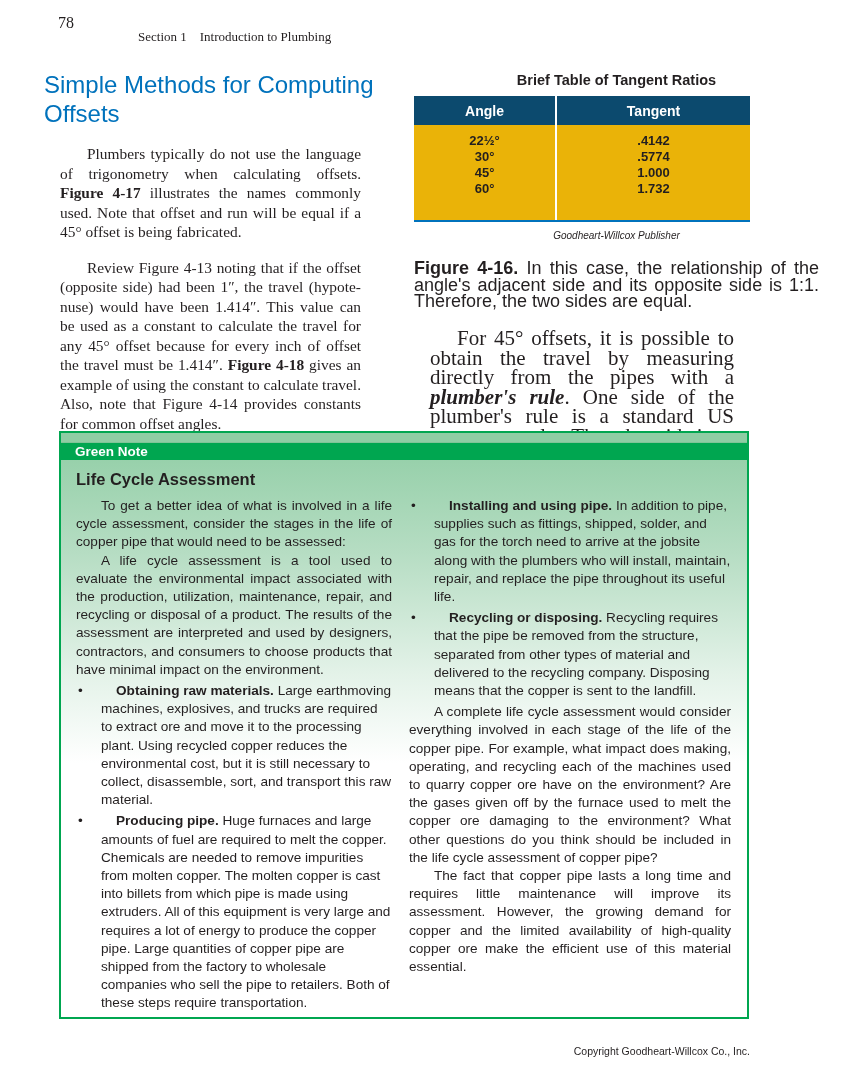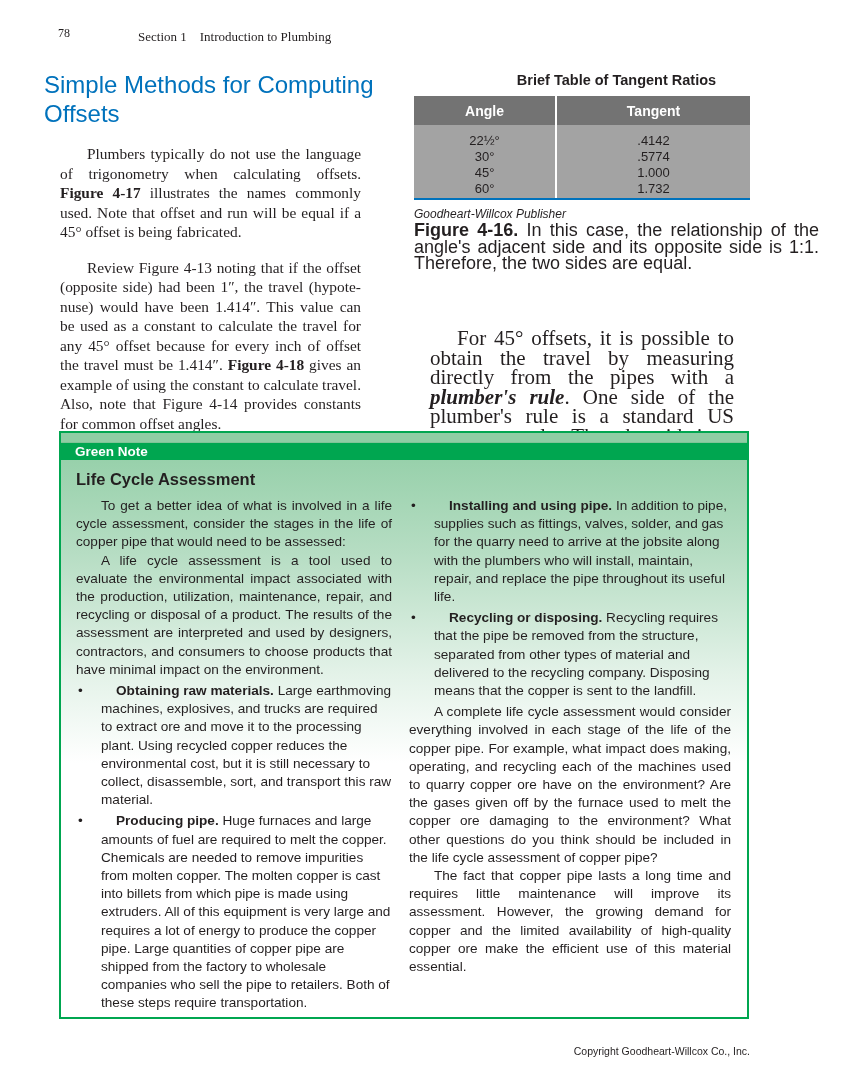--- a/index.html
+++ b/index.html
@@ -1,39 +1,39 @@
 <!DOCTYPE html>
 <html><head>
 <meta charset="utf-8">
 <style>
   html, body { margin: 0; padding: 0; background: #ffffff; }
   body { width: 849px; height: 1087px; position: relative; overflow: hidden; color: #231f20; }
   .serif { font-family: "Liberation Serif", "DejaVu Serif", serif; }
   .sans { font-family: "Liberation Sans", "DejaVu Sans", sans-serif; }
 
   
-  .page-num { position: absolute; left: 58px; top: 26px; font-size: 12px; }
+  .page-num { position: absolute; left: 58px; top: 14px; font-size: 16px; }
   .running-head { position: absolute; left: 138px; top: 29px; font-size: 13px; }
 
   
   .left-col { position: absolute; left: 44px; top: 70px; width: 333px; }
   .section-title { color: #0072bc; font-size: 24px; line-height: 29px; font-weight: normal; margin: 0 0 12px 0; }
   .body-p { font-size: 15.4px; line-height: 19.5px; text-align: justify; margin: 16px; text-indent: 27px; }
   .body-p b { font-weight: bold; }
 
   
   .right-col { position: absolute; left: 414px; top: 72px; width: 405px; }
   .table-title { text-align: center; font-size: 14.5px; font-weight: bold; margin: 0 0 7px 0; line-height: 17px; }
   .tan-table { width: 336px; border-collapse: collapse; }
-  .tan-table th { background: #737373; color: #ffffff; font-size: 14px; font-weight: bold; height: 29px; padding: 0; text-align: center; }
+  .tan-table th { background: #0c4a6e; color: #ffffff; font-size: 14px; font-weight: bold; height: 29px; padding: 0; text-align: center; }
   .tan-table th + th { border-left: 2px solid #ffffff; }
-  .tan-table td { background: #a3a3a3; font-size: 13px; line-height: 16px; text-align: center; vertical-align: top; padding: 8px 0 1px 0; border-bottom: 2px solid #0072bc; }
+  .tan-table td { background: #eab308; font-size: 13px; line-height: 16px; text-align: center; vertical-align: top; padding: 8px 0 23px 0; border-bottom: 2px solid #0072bc; font-weight: bold; }
   .tan-table td + td { border-left: 2px solid #ffffff; }
   .cell-line { display: block; }
-  .credit { text-align: left; font-size: 12px; font-style: italic; color: #231f20; margin: 8px 0 2px 0; line-height: 12px; }
+  .credit { text-align: center; font-size: 10px; font-style: italic; color: #231f20; margin: 8px 0 18px 0; line-height: 12px; }
   .caption { font-size: 18px; line-height: 16.5px; text-align: justify; margin: 0; }
   .caption b { font-weight: bold; }
   .right-body { position: absolute; left: 414px; top: 313px; width: 336px; }
   .right-body .body-p { font-size: 21px; line-height: 19.5px; }
 
   
   .green-note { position: absolute; left: 59px; top: 431px; width: 690px; height: 588px; border: 2px solid #00a650; box-sizing: border-box;
     background: linear-gradient(to bottom, #8fcda4 0px, #b6ddc3 120px, #e3f2e8 240px, #ffffff 330px, #ffffff 100%); }
   .note-topstrip { height: 9px; background: #8fcda4; border-bottom: 1px solid #7fc497; }
   .note-bar { height: 17px; background: #00a650; color: #ffffff; font-size: 13.5px; font-weight: bold; line-height: 17px; padding-left: 14px; }
@@ -111,21 +111,21 @@
         <span class="bullet">•</span>
         <b>Producing pipe.</b><span> Huge furnaces and large amounts of fuel are required to melt the copper. Chemicals are needed to remove impurities from molten copper. The molten copper is cast into billets from which pipe is made using extruders. All of this equipment is very large and requires a lot of energy to produce the copper pipe. Large quantities of copper pipe are shipped from the factory to wholesale companies who sell the pipe to retailers. Both of these steps require transportation.</span>
       </li>
     </ul>
   </div>
 
   <div class="note-right">
     <ul class="note-list" style="margin-top:0;">
       <li class="note-li">
         <span class="bullet">•</span>
-        <b>Installing and using pipe.</b><span> In addition to pipe, supplies such as fittings, valves, solder, and gas for the quarry need to arrive at the jobsite along with the plumbers who will install, maintain, repair, and replace the pipe throughout its useful life.</span>
+        <b>Installing and using pipe.</b><span> In addition to pipe, supplies such as fittings, shipped, solder, and gas for the torch need to arrive at the jobsite along with the plumbers who will install, maintain, repair, and replace the pipe throughout its useful life.</span>
       </li>
       <li class="note-li">
         <span class="bullet">•</span>
         <b>Recycling or disposing.</b><span> Recycling requires that the pipe be removed from the structure, separated from other types of material and delivered to the recycling company. Disposing means that the copper is sent to the landfill.</span>
       </li>
     </ul>
     <p class="note-p">A complete life cycle assessment would con­sider everything involved in each stage of the life of the copper pipe. For example, what impact does making, operating, and recycling each of the machines used to quarry copper ore have on the environment? Are the gases given off by the fur­nace used to melt the copper ore damaging to the environment? What other questions do you think should be included in the life cycle assessment of copper pipe?</p>
     <p class="note-p">The fact that copper pipe lasts a long time and requires little maintenance will improve its assessment. However, the growing demand for copper and the limited availability of high-quality copper ore make the efficient use of this material essential.</p>
   </div>
 </div>

